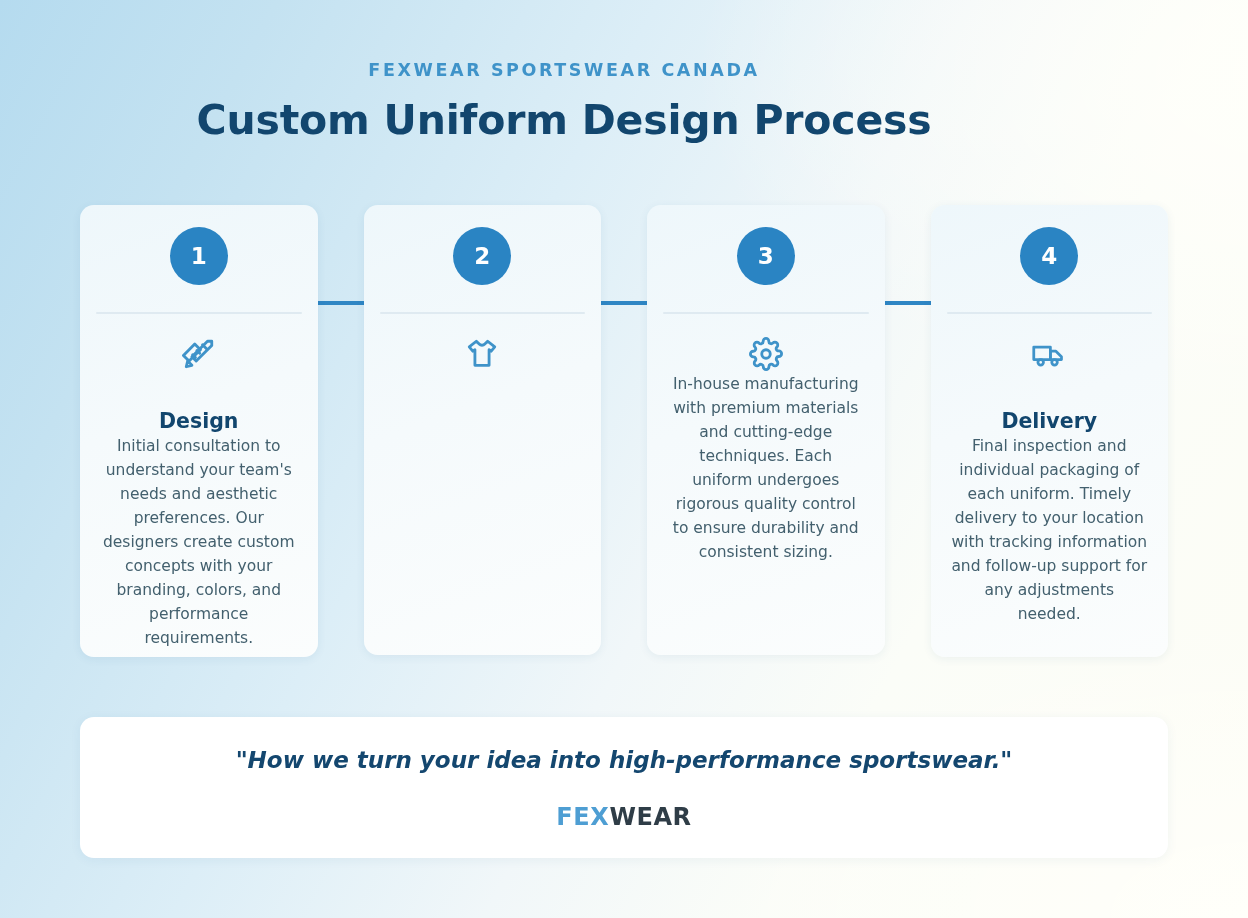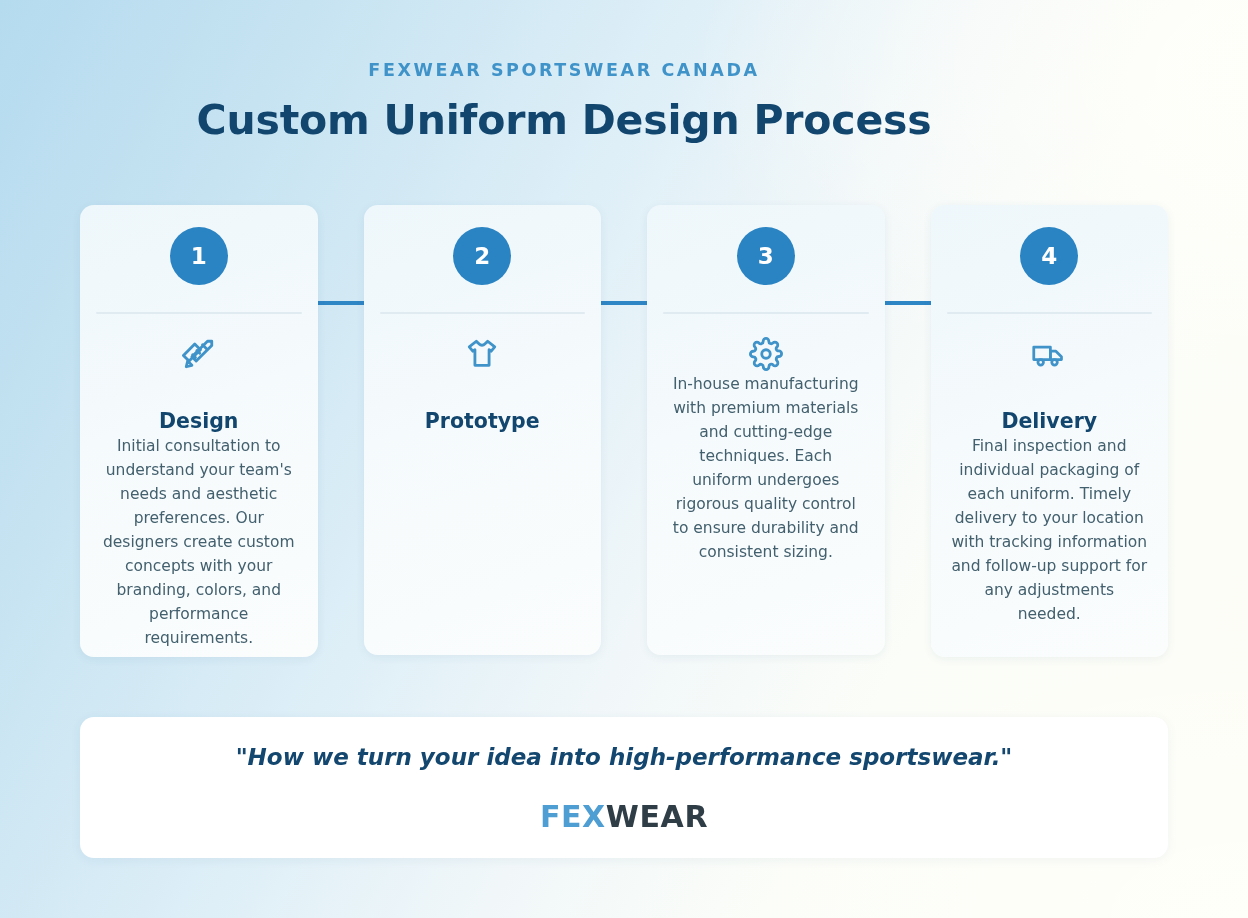--- a/index.html
+++ b/index.html
@@ -176,21 +176,21 @@
     font-size: 23px;
     font-style: italic;
     font-weight: bold;
     color: #14476f;
     text-align: center;
     line-height: 1.25;
   }
 
   .logo {
     margin-top: 30px;
-    font-size: 30px;
+    font-size: 24px;
     font-weight: bold;
     letter-spacing: 0.6px;
     line-height: 1;
   }
   .logo .fex  { color: #4e9ed3; }
   .logo .wear { color: #2f3d47; }
 </style>
 </head>
 <body>
 
@@ -229,21 +229,20 @@
       </div>
 
       <div class="card card-2">
         <div class="badge">2</div>
         <div class="card-divider"></div>
         <div class="icon-box">
           <svg width="34" height="34" viewBox="0 0 24 24" fill="none" stroke="currentColor" stroke-width="2" stroke-linecap="round" stroke-linejoin="round">
             <path d="M8 3l-5 4 2.5 3L7 9v11h10V9l1.5 1L21 7l-5-4-2 2a2.8 2.8 0 0 1-4 0z"></path>
           </svg>
         </div>
-        <div class="card-title">Prototype</div>
       </div>
 
       <div class="card card-3">
         <div class="badge">3</div>
         <div class="card-divider"></div>
         <div class="icon-box">
           <svg width="34" height="34" viewBox="0 0 24 24" fill="none" stroke="currentColor" stroke-width="2" stroke-linecap="round" stroke-linejoin="round">
             <circle cx="12" cy="12" r="3"></circle>
             <path d="M19.4 15a1.65 1.65 0 0 0 .33 1.82l.06.06a2 2 0 0 1-2.83 2.83l-.06-.06a1.65 1.65 0 0 0-1.82-.33 1.65 1.65 0 0 0-1 1.51V21a2 2 0 0 1-4 0v-.09A1.65 1.65 0 0 0 9 19.4a1.65 1.65 0 0 0-1.82.33l-.06.06a2 2 0 0 1-2.83-2.83l.06-.06a1.65 1.65 0 0 0 .33-1.82 1.65 1.65 0 0 0-1.51-1H3a2 2 0 0 1 0-4h.09A1.65 1.65 0 0 0 4.6 9a1.65 1.65 0 0 0-.33-1.82l-.06-.06a2 2 0 0 1 2.83-2.83l.06.06A1.65 1.65 0 0 0 9 4.6a1.65 1.65 0 0 0 1-1.51V3a2 2 0 0 1 4 0v.09a1.65 1.65 0 0 0 1 1.51 1.65 1.65 0 0 0 1.82-.33l.06-.06a2 2 0 0 1 2.83 2.83l-.06.06A1.65 1.65 0 0 0 19.4 9c.14.33.4.6.72.77H21a2 2 0 0 1 0 4h-.09a1.65 1.65 0 0 0-1.51 1z"></path>
           </svg>

